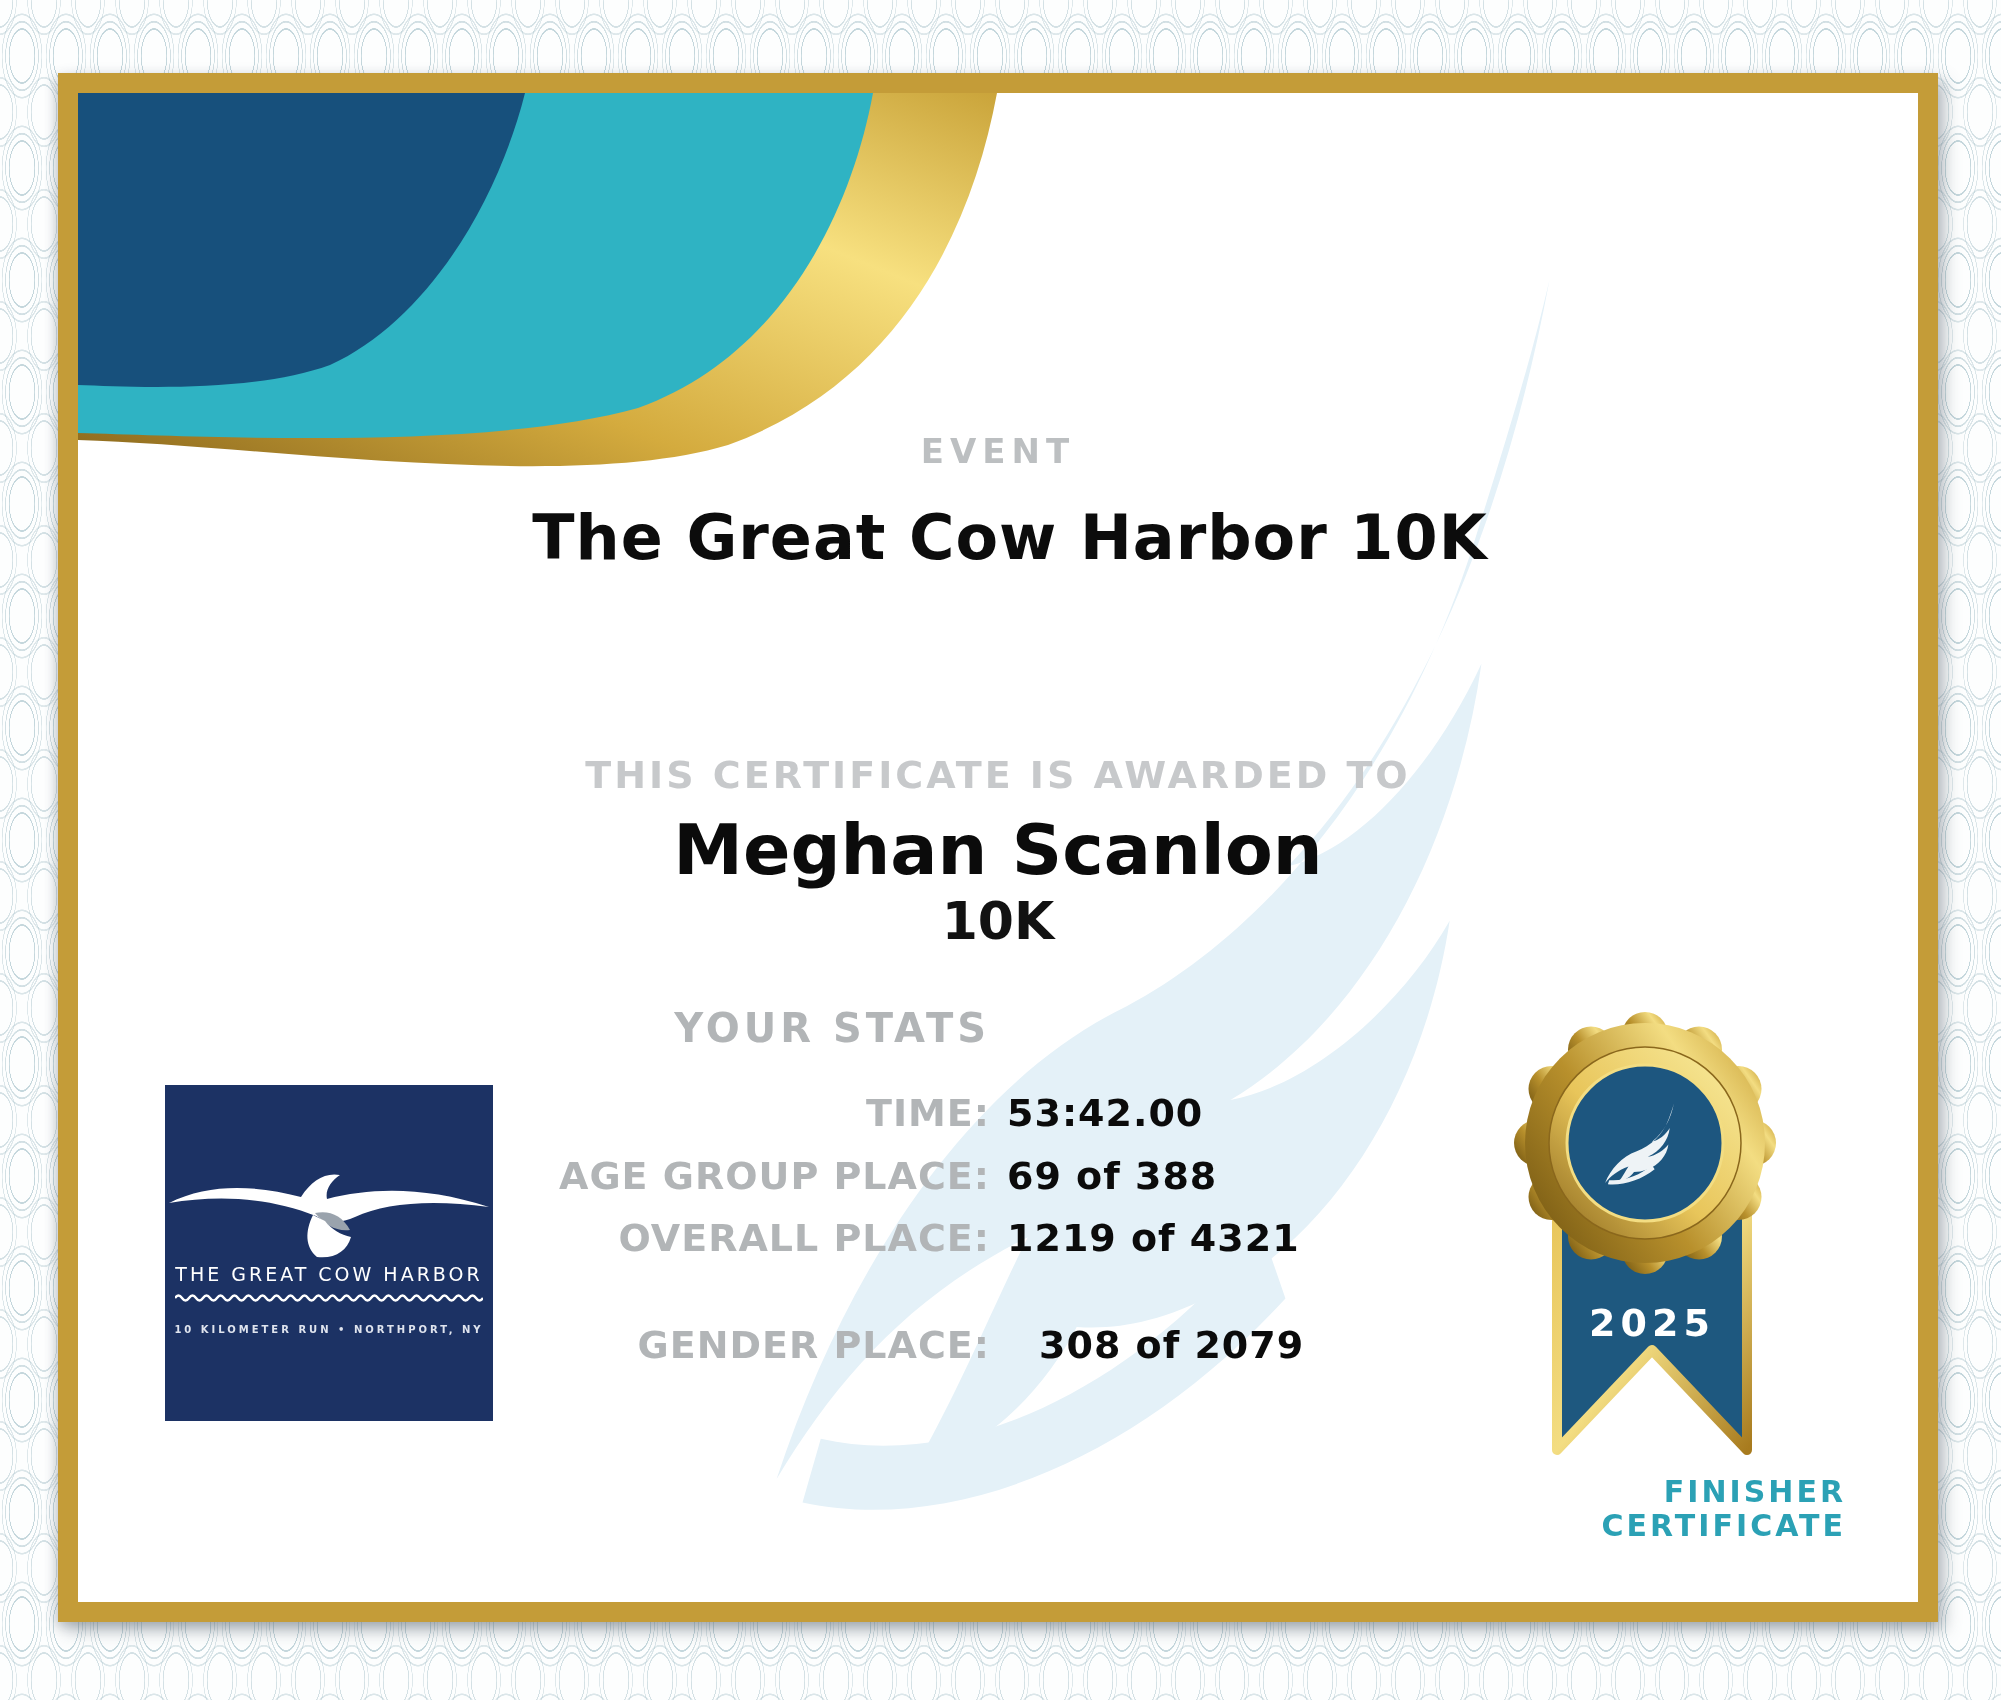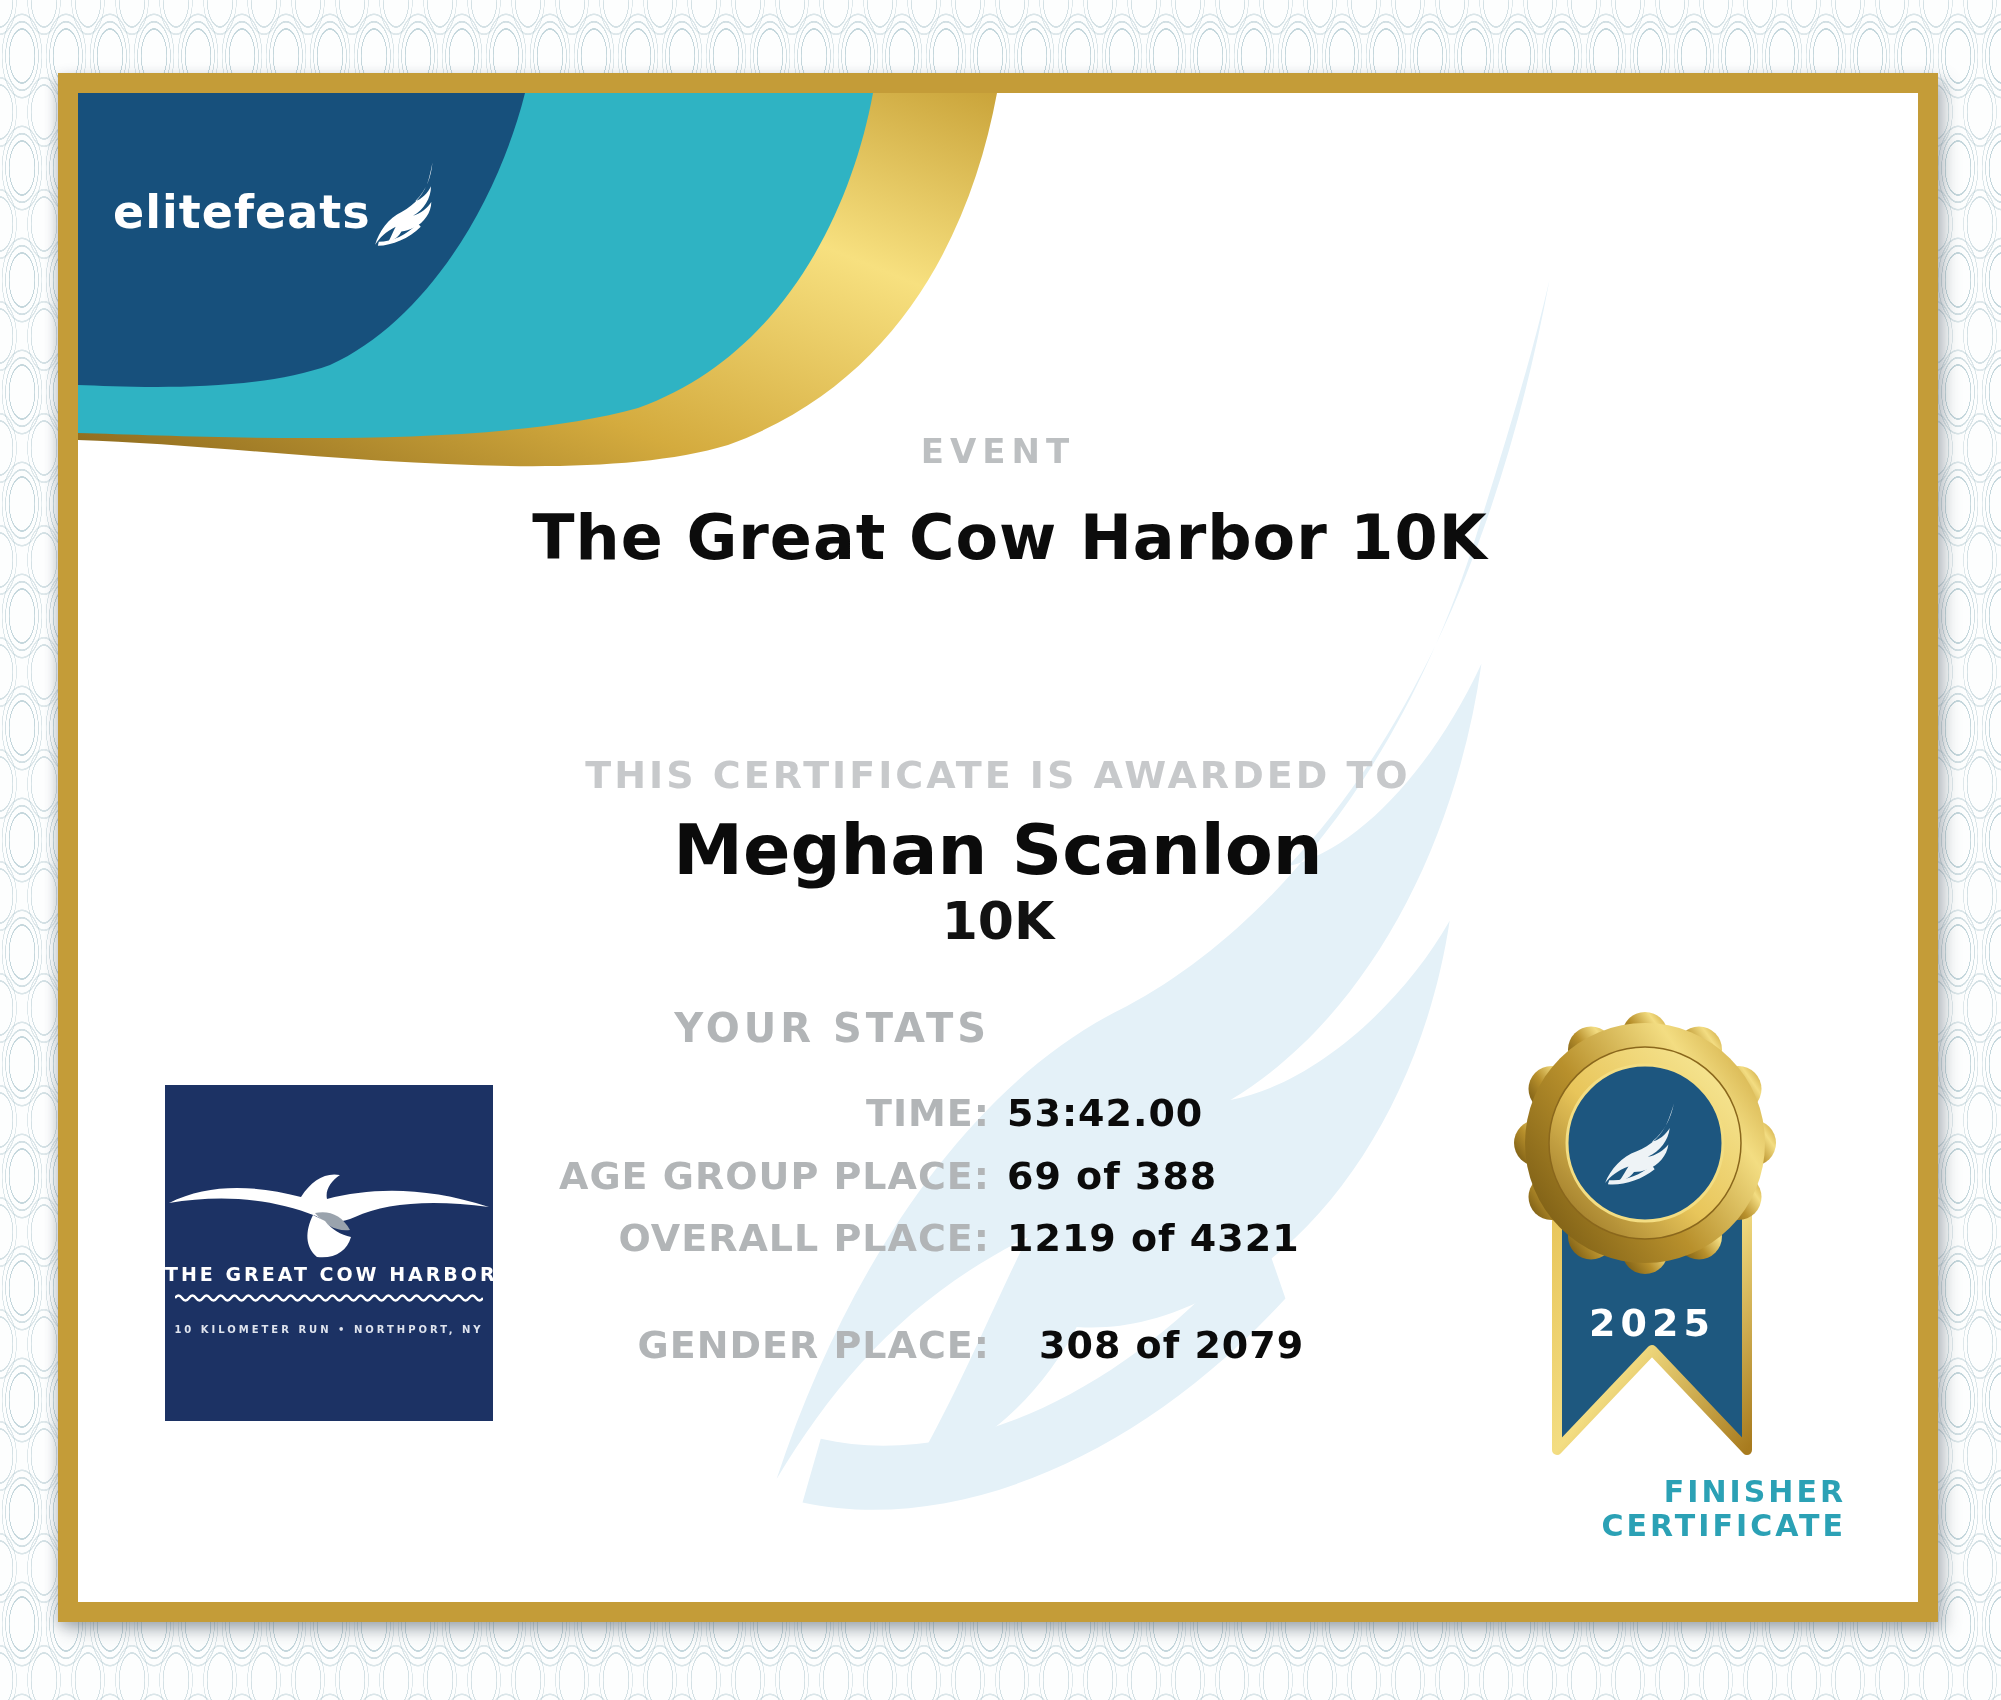--- a/index.html
+++ b/index.html
@@ -31,21 +31,21 @@
   .stats-header{top:912px;right:928px;font-size:40px;font-weight:700;letter-spacing:4px;color:#b2b5b7;}
   .stat-row{left:0;right:0;height:48px;}
   .stat-row .lbl{position:absolute;right:928px;font-size:38px;font-weight:600;letter-spacing:1px;color:#b2b5b7;white-space:nowrap;line-height:48px;}
   .stat-row .val{position:absolute;left:929px;font-size:38px;font-weight:800;letter-spacing:1px;color:#0b0b0b;white-space:nowrap;line-height:48px;}
   .row-time{top:996px;} .row-age{top:1059px;} .row-overall{top:1121px;} .row-gender{top:1228px;margin-left:32px;}
   .ef-logo{left:35px;top:52px;display:flex;align-items:flex-start;}
   .ef-logo .wordmark{font-size:46px;font-weight:800;color:#ffffff;letter-spacing:1px;line-height:46px;margin-top:44px;}
   .ef-logo .footicon{width:84px;height:84px;margin-left:-4px;margin-top:16px;transform:rotate(-6deg);}
   .cow-logo{left:87px;top:992px;width:328px;height:336px;background:#1c3264;}
   .cow-logo .gull{position:absolute;left:0;top:70px;width:328px;height:110px;}
-  .cow-logo .title{position:absolute;left:0;right:0;top:178px;text-align:center;color:#ffffff;font-size:19px;font-weight:700;letter-spacing:3px;white-space:nowrap;}
+  .cow-logo .title{position:absolute;left:0;right:0;top:178px;text-align:center;color:#ffffff;font-size:19px;font-weight:400;letter-spacing:3px;white-space:nowrap;}
   .cow-logo .wave{position:absolute;left:10px;top:208px;width:308px;height:10px;}
   .cow-logo .subtitle{position:absolute;left:0;right:0;top:226px;text-align:center;color:#dfe4ee;font-size:10px;font-weight:700;letter-spacing:3px;white-space:nowrap;margin-top:13px;}
   .finisher{left:1368px;top:1382px;width:400px;text-align:right;color:#2ba1b5;font-size:30px;font-weight:800;letter-spacing:3px;line-height:34px;}
   .watermark{left:700px;top:100px;width:880px;height:1380px;transform:rotate(4deg);}
   .medal{left:1422px;top:907px;width:300px;height:480px;}
   .swoosh{left:0;top:0;width:960px;height:400px;}
 </style>
 </head>
 <body>
 
@@ -88,26 +88,20 @@
     <svg class="abs watermark" viewBox="0 0 64 64" preserveAspectRatio="none">
       <use href="#wingfoot" fill="#e4f1f8"></use>
     </svg>
 
     <svg class="abs swoosh" viewBox="0 0 960 400">
       <path d="M0,0 L919,0 C893,140 820,290 650,352 C490,400 180,352 0,347 Z" fill="url(#goldBand)"></path>
       <path d="M0,0 L795,0 C772,125 700,265 560,315 C410,357 140,344 0,340 Z" fill="#2fb3c3"></path>
       <path d="M0,0 L447,0 C418,115 345,230 252,272 C175,300 55,294 0,292 Z" fill="#17507c"></path>
     </svg>
 
-    <div class="abs ef-logo">
-      <span class="wordmark">elitefeats</span>
-      <svg class="footicon" viewBox="0 0 64 64">
-        <use href="#wingfoot" fill="#ffffff"></use>
-      </svg>
-    </div>
 
     <div class="abs centerline event-label">EVENT</div>
     <div class="abs centerline event-name">The Great Cow Harbor 10K</div>
     <div class="abs centerline awarded-label">THIS CERTIFICATE IS AWARDED TO</div>
     <div class="abs centerline recipient">Meghan Scanlon</div>
     <div class="abs centerline distance">10K</div>
 
     <div class="abs stats-header">YOUR STATS</div>
 
     <div class="abs stat-row row-time">

